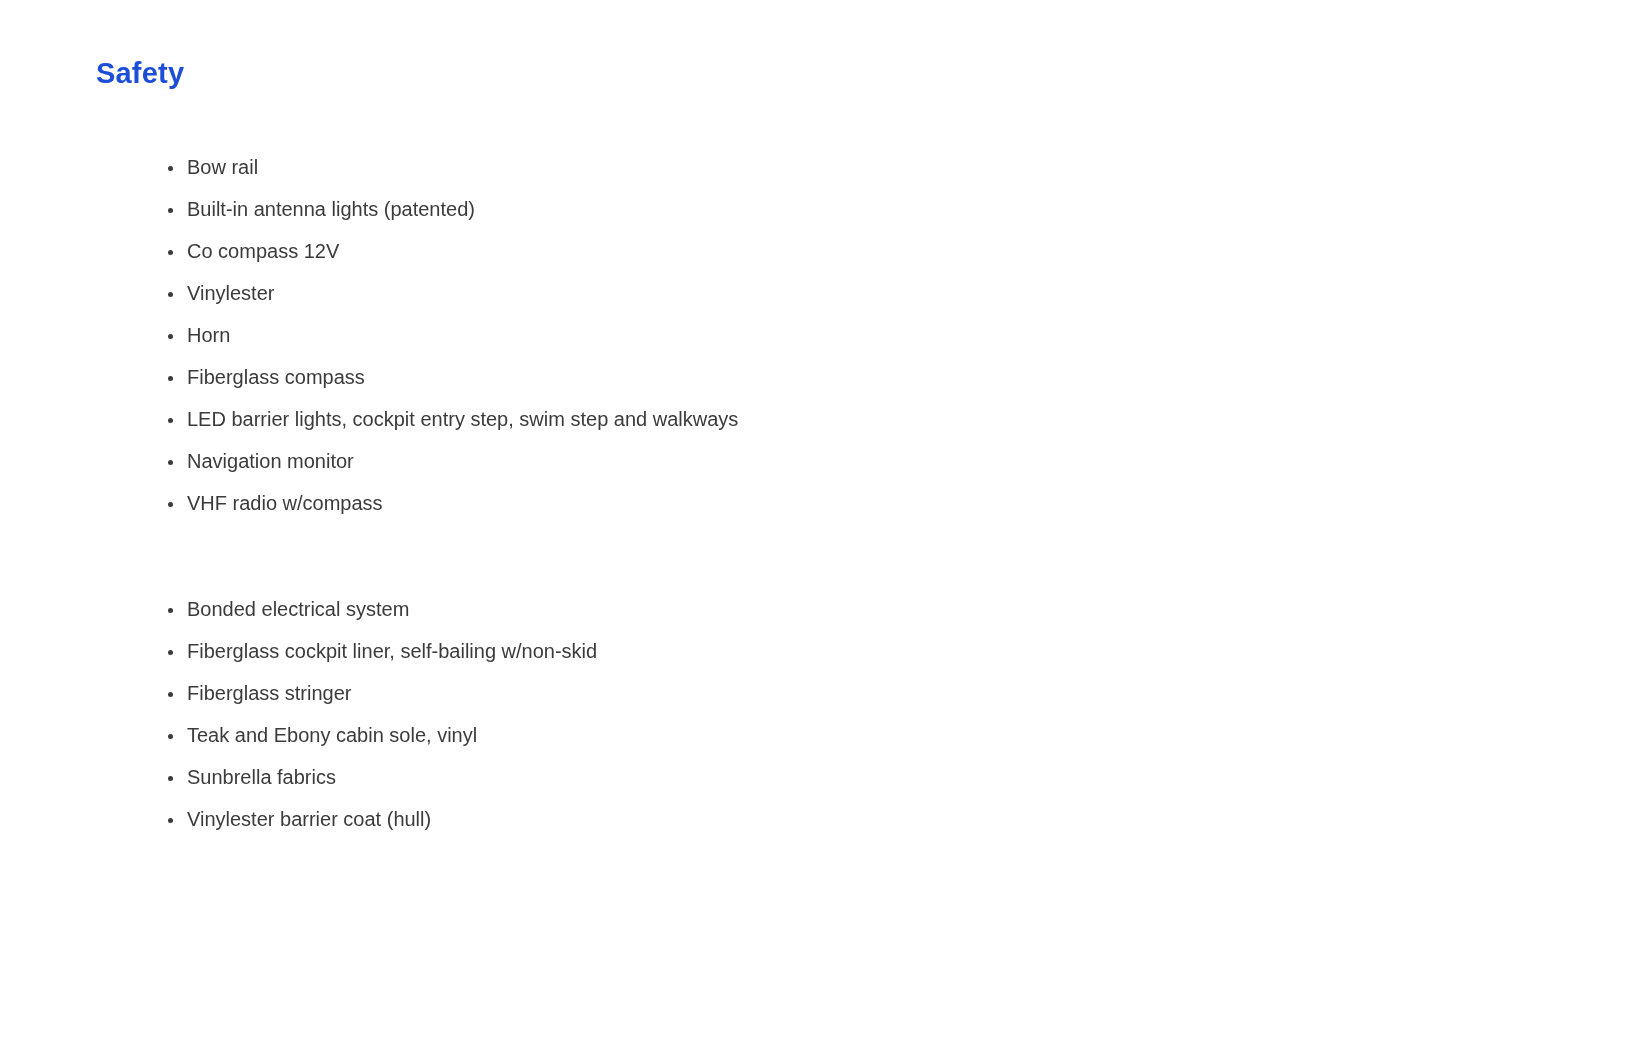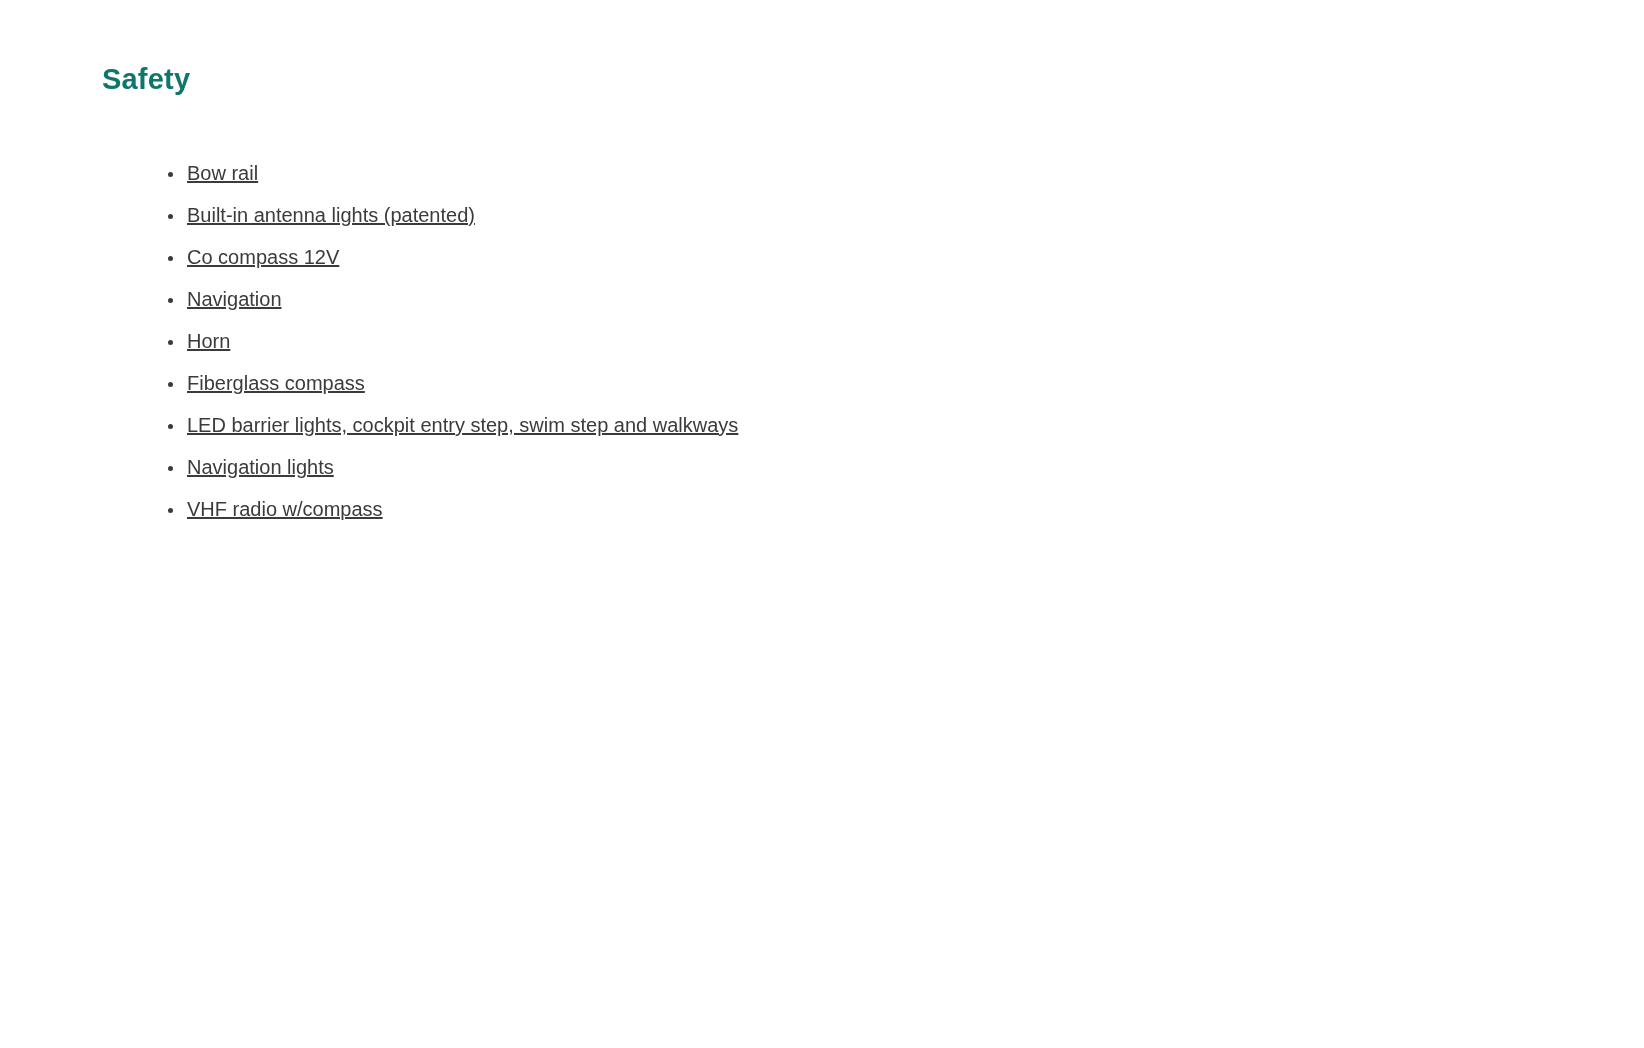--- a/index.html
+++ b/index.html
@@ -13,31 +13,30 @@
     width: 1644px;
     height: 1048px;
     background: #ffffff;
     overflow: hidden;
     box-sizing: border-box;
     padding: 48px 40px 20px 88px;
   }
   .section-heading {
     font-size: 29px;
     font-weight: 700;
-    color: #0f766e;
-    margin: 14px;
+    color: #1d4ed8;
+    margin: 8px;
     line-height: 34px;
     letter-spacing: 0.2px;
   }
   .section-list {
     margin: 56px 0 0 0;
     padding: 0 0 0 97px;
     font-size: 20px;
     list-style: disc outside;
-    text-decoration: underline;
   }
   .section-list li {
     line-height: 42px;
     padding-left: 2px;
   }
   .section-list li::marker {
     color: #3b3b3b;
     font-size: 0.82em;
   }
   .section + .section {
@@ -48,24 +47,32 @@
 <body>
 
 <main class="page">
 
     <section class="section">
       <h2 class="section-heading">Safety</h2>
       <ul class="section-list">
         <li>Bow rail</li>
         <li>Built-in antenna lights (patented)</li>
         <li>Co compass 12V</li>
-        <li>Navigation</li>
+        <li>Vinylester</li>
         <li>Horn</li>
         <li>Fiberglass compass</li>
         <li>LED barrier lights, cockpit entry step, swim step and walkways</li>
-        <li>Navigation lights</li>
+        <li>Navigation monitor</li>
         <li>VHF radio w/compass</li>
       </ul>
     </section>
 
     <section class="section">
+      <ul class="section-list">
+        <li>Bonded electrical system</li>
+        <li>Fiberglass cockpit liner, self-bailing w/non-skid</li>
+        <li>Fiberglass stringer</li>
+        <li>Teak and Ebony cabin sole, vinyl</li>
+        <li>Sunbrella fabrics</li>
+        <li>Vinylester barrier coat (hull)</li>
+      </ul>
     </section>
   </main>
 
 </body></html>

